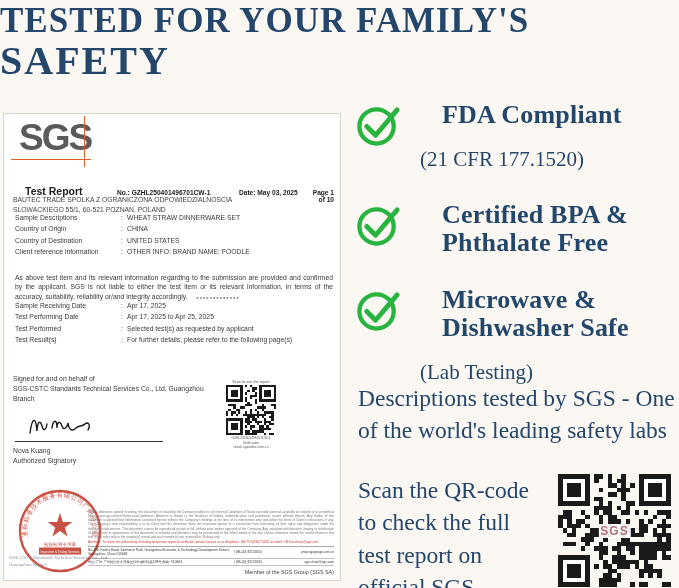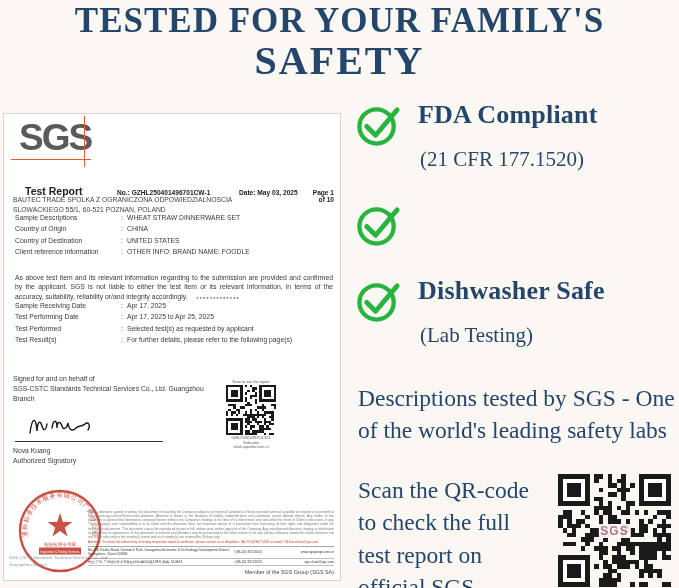--- a/index.html
+++ b/index.html
@@ -3,21 +3,21 @@
 <meta charset="utf-8">
 <style>
   :root{
     --navy:#24466b; --green:#28b43f; --orange:#e2602c; --red:#c23a2b; --cream:#fbf8f3;
   }
   *{margin:0;padding:0;box-sizing:border-box;}
   html,body{width:679px;height:588px;overflow:hidden;}
   body{background:var(--cream);font-family:"Liberation Sans",sans-serif;position:relative;}
 
   
-  .page-title{position:absolute;top:1px;left:0;width:100%;text-align:center;color:var(--navy);
+  .page-title{position:absolute;top:1px;left:0;width:100%;text-align:left;color:var(--navy);
     font-family:"Liberation Serif",serif;font-weight:700;}
   .page-title .l1{font-size:35px;letter-spacing:1px;line-height:1.15;}
   .page-title .l2{font-size:40px;letter-spacing:2px;line-height:1.0;}
 
   
   .cert{position:absolute;left:3px;top:113px;width:338px;height:468px;background:#fff;
     border:1px solid #d8d4ce;color:#3a3a3a;}
   .sgs-logo{position:absolute;left:15px;top:3px;font-size:37px;font-weight:700;color:#5a5a5c;
     letter-spacing:-2px;font-family:"Liberation Sans",sans-serif;}
   .cross-v{position:absolute;left:80px;top:2px;width:1px;height:51px;background:var(--orange);}
@@ -65,21 +65,21 @@
   .foot-row .fa{flex:1;font-size:3.3px;color:#333;}
   .foot-row .ft{width:46px;font-size:3.3px;color:#333;}
   .foot-row .fw{width:54px;font-size:3.3px;color:#333;text-align:right;}
   .member{font-size:5.4px;color:#444;text-align:right;margin-top:3px;}
 
   
   .benefits{position:absolute;left:356px;top:101px;width:322px;}
   .benefit{display:flex;gap:15px;align-items:flex-start;margin-bottom:29px;}
   .benefit .icon{width:47px;height:47px;flex-shrink:0;}
   .benefit .btxt{color:var(--navy);font-family:"Liberation Serif",serif;}
-  .benefit .btitle{font-size:26px;font-weight:700;line-height:1.08;letter-spacing:.2px;}
+  .benefit .btitle{font-size:26px;font-weight:700;line-height:1.08;letter-spacing:.2px;margin-left:24px;}
   .benefit .bsub{font-size:21px;margin-top:18px;padding-left:2px;font-weight:400;}
 
   .independent{position:absolute;left:358px;top:382px;width:318px;color:var(--navy);
     font-family:"Liberation Serif",serif;font-size:23.5px;line-height:1.38;}
   .scanblock{position:absolute;left:358px;top:474px;width:318px;display:flex;gap:10px;}
   .scanblock .stext{width:190px;color:var(--navy);font-family:"Liberation Serif",serif;
     font-size:23.5px;line-height:1.38;}
   .bigqr{position:relative;width:113px;height:113px;flex-shrink:0;margin-top:0px;}
   .bigqr .qr{width:113px;height:113px;}
   .qr-center{position:absolute;top:50%;left:50%;transform:translate(-50%,-50%);
@@ -357,29 +357,36 @@
       <div class="btitle"><span>FDA Compliant</span></div>
       <div class="bsub">(21 CFR 177.1520)</div>
     </div>
   </div>
 
   <div class="benefit">
     <svg class="icon" viewBox="0 0 48 48">
       <circle cx="21" cy="26" r="17.5" fill="none" stroke="#28b43f" stroke-width="4.4"></circle>
       <path d="M11 26 L20 35 L42 9" fill="none" stroke="#28b43f" stroke-width="5" stroke-linecap="round" stroke-linejoin="round"></path>
     </svg>
+    <div class="btxt">
+      <div class="btitle">
+        <div>Certified BPA &amp;</div>
+        <div>Phthalate Free</div>
+      </div>
+    </div>
   </div>
 
   <div class="benefit">
     <svg class="icon" viewBox="0 0 48 48">
       <circle cx="21" cy="26" r="17.5" fill="none" stroke="#28b43f" stroke-width="4.4"></circle>
       <path d="M11 26 L20 35 L42 9" fill="none" stroke="#28b43f" stroke-width="5" stroke-linecap="round" stroke-linejoin="round"></path>
     </svg>
     <div class="btxt">
       <div class="btitle">
+        <div>Microwave &amp;</div>
         <div>Dishwasher Safe</div>
       </div>
       <div class="bsub">(Lab Testing)</div>
     </div>
   </div>
 </div>
 
 <div class="independent">Descriptions tested by SGS - One of the world's leading safety labs</div>
 
 <div class="scanblock">

